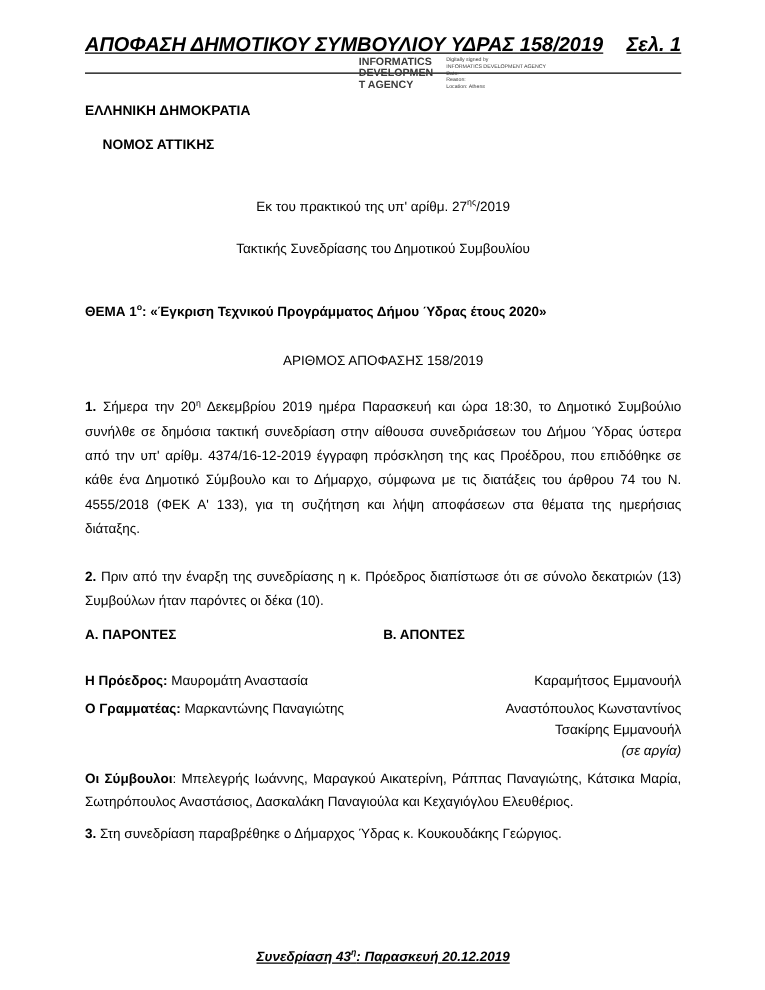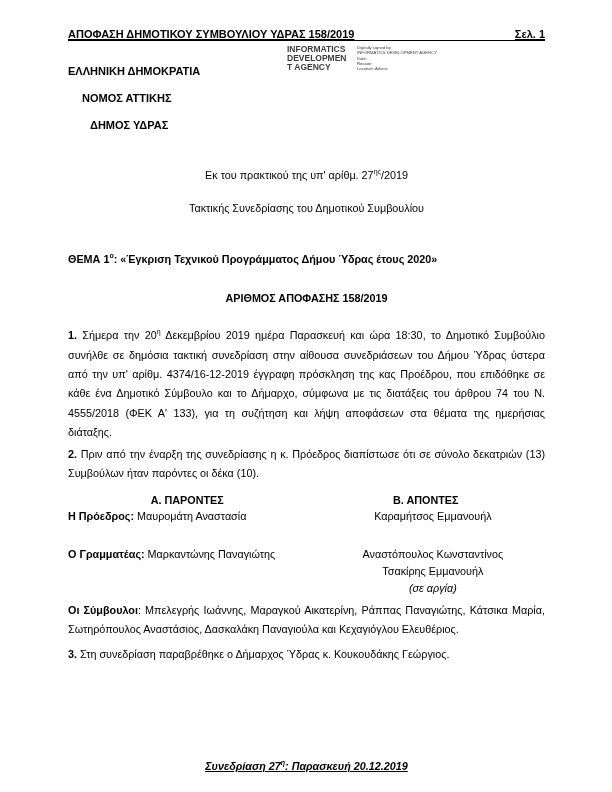--- a/index.html
+++ b/index.html
@@ -21,58 +21,58 @@
   .i { font-style:italic; }
   .sup { vertical-align:super; font-size:7px; }
   .center { text-align:center; }
 
   .ada { font-size:9.5px; text-align:right; }
 
   .header-row {
     display:flex; justify-content:space-between;
     margin-top:20px;
     border-bottom:1.6px solid #000;
-    padding-bottom:0;
-    font-weight:bold; font-size:11px;
+    padding-bottom:12px;
+    font-weight:bold; font-size:16px;font-style:italic;
   }
   .header-row span { text-decoration:underline; }
 
   .stamp {
     position:absolute; top:13px; left:287px; width:176px;
     display:flex; gap:4px; color:#3c3c3c;margin-top:32px;
   }
   .stamp-name { font-weight:bold; font-size:8.5px; line-height:1.08; width:66px; }
   .stamp-details { font-size:4.2px; line-height:1.25; }
 
   .letterhead { margin-top:24px; }
   .letterhead div { font-weight:bold; font-size:11px; margin-bottom:15px; }
   .lh2 { padding-left:14px; }
   .lh3 { padding-left:22px; }
 
   .minutes-line { margin-top:22px; }
   .session-line { margin-top:21px; }
 
   .theme-line { margin-top:38px; font-weight:bold; }
-  .decision-number { margin-top:28px; font-weight:bold; }
+  .decision-number { margin-top:28px; font-weight:normal; }
 
   .para { margin-top:22px; text-align:justify; line-height:1.8; }
-  .para.tight { margin-top:2px; }
+  .para.tight { margin-top:19px; }
 
   .attendance-headers {
     display:grid; grid-template-columns:1fr 1fr;
     margin-top:10px; font-weight:bold;
   }
-  .attendance-headers div { text-align:center; }
+  .attendance-headers div { text-align:left; }
   .att-grid {
     display:grid; grid-template-columns:53% 47%;
-    margin-top:2px; line-height:1.55;
+    margin-top:23px; line-height:1.55;
   }
   .att-left { text-align:left; }
-  .att-right { text-align:center; }
-  .att-row2 { margin-top:22px; }
+  .att-right { text-align:right; }
+  .att-row2 { margin-top:6px; }
   .councilors { margin-top:4px; text-align:justify; line-height:1.8; }
 
   .para3 { margin-top:6px; line-height:1.8; }
 
   .footer-line {
     margin-top:auto;
     text-align:center;
     font-weight:bold; font-style:italic;
     text-decoration:underline;
     padding-bottom:4px;
@@ -100,21 +100,20 @@
   </div>
 
   <div class="header-row">
     <span>ΑΠΟΦΑΣΗ ΔΗΜΟΤΙΚΟΥ ΣΥΜΒΟΥΛΙΟΥ ΥΔΡΑΣ 158/2019</span>
     <span>Σελ. 1</span>
   </div>
 
   <div class="letterhead">
     <div class="lh1">ΕΛΛΗΝΙΚΗ ΔΗΜΟΚΡΑΤΙΑ</div>
     <div class="lh2">ΝΟΜΟΣ ΑΤΤΙΚΗΣ</div>
-    <div class="lh3">ΔΗΜΟΣ ΥΔΡΑΣ</div>
   </div>
 
   <div class="minutes-line center">
     <span>Εκ του πρακτικού της υπ' αρίθμ. 27</span><span class="sup">ης</span><span>/2019</span>
   </div>
 
   <div class="session-line center">Τακτικής Συνεδρίασης του Δημοτικού Συμβουλίου</div>
 
   <div class="theme-line">
     <span>ΘΕΜΑ 1</span><span class="sup">ο</span><span>: «Έγκριση Τεχνικού Προγράμματος Δήμου Ύδρας έτους 2020»</span>
@@ -155,16 +154,16 @@
 
   <div class="councilors">
     <span class="b">Οι Σύμβουλοι</span><span>: Μπελεγρής Ιωάννης, Μαραγκού Αικατερίνη, Ράππας Παναγιώτης, Κάτσικα Μαρία, Σωτηρόπουλος Αναστάσιος, Δασκαλάκη Παναγιούλα και Κεχαγιόγλου Ελευθέριος.</span>
   </div>
 
   <div class="para3">
     <span class="b">3.</span><span> Στη συνεδρίαση παραβρέθηκε ο Δήμαρχος Ύδρας κ. Κουκουδάκης Γεώργιος.</span>
   </div>
 
   <div class="footer-line">
-    <span>Συνεδρίαση 27</span><span class="sup">η</span><span>: Παρασκευή 20.12.2019</span>
+    <span>Συνεδρίαση 43</span><span class="sup">η</span><span>: Παρασκευή 20.12.2019</span>
   </div>
 
 </div>
 
 </body></html>

